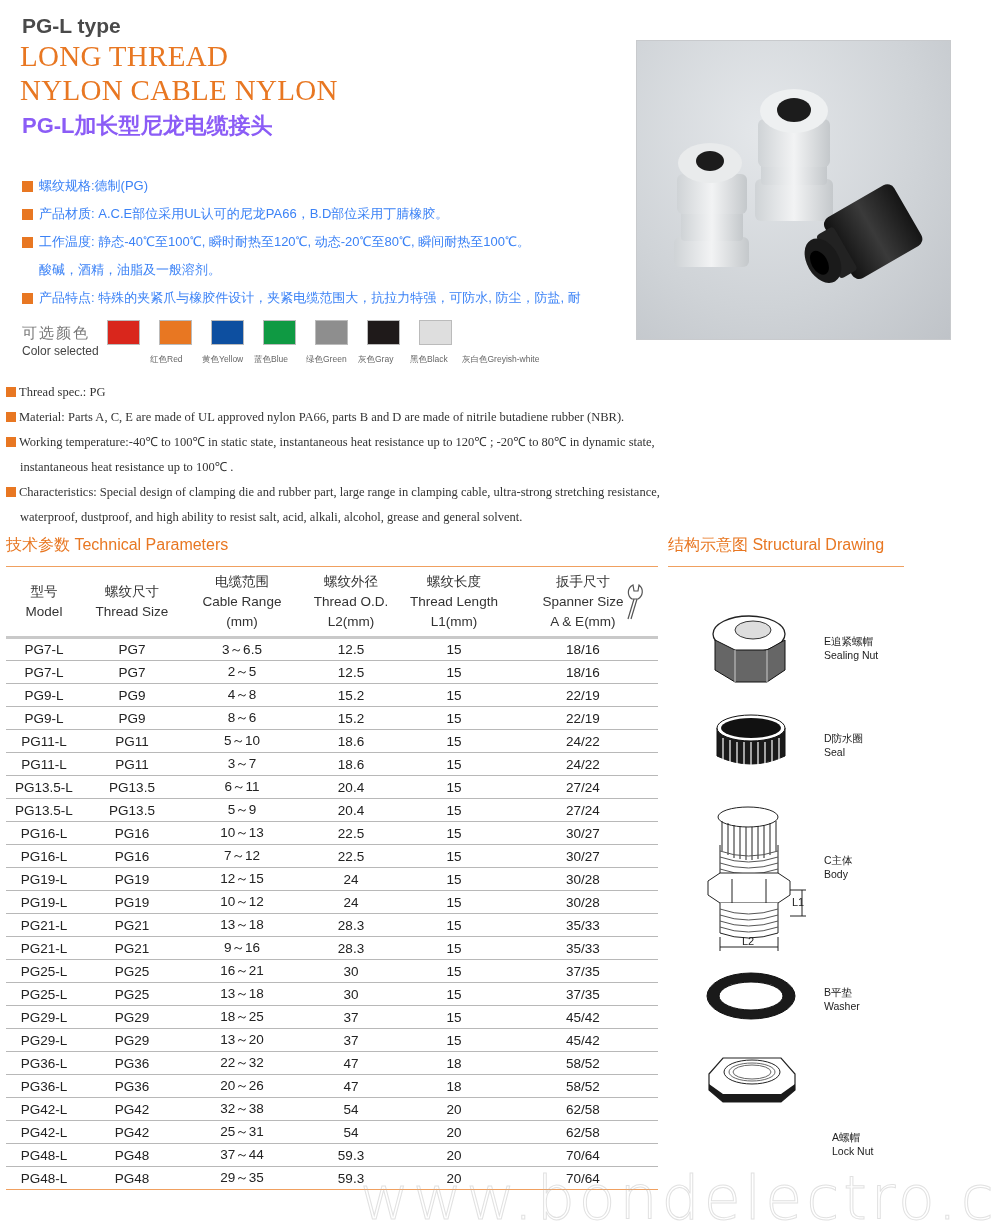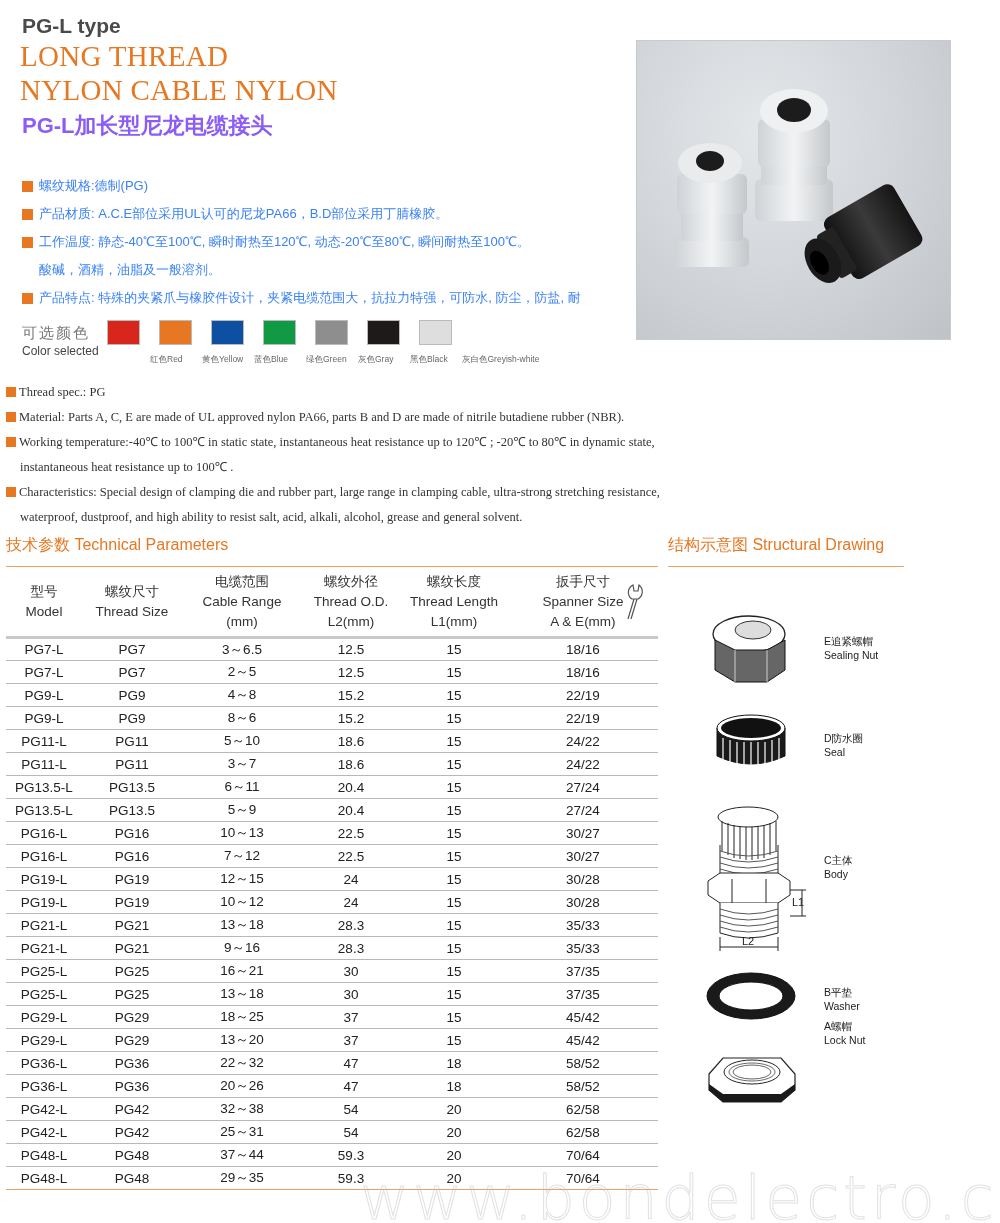--- a/index.html
+++ b/index.html
@@ -505,18 +505,18 @@
     <div>Washer</div>
 </div>
 
 <svg class="abs part" style="top:1050px;" width="100" height="60" viewBox="0 0 100 60">
   <path d="M4 24 L18 8 L76 8 L90 24 L90 40 L76 52 L18 52 L4 40 Z" fill="#fff" stroke="#222" stroke-width="1.2"></path>
   <path d="M4 34 L4 40 L18 52 L76 52 L90 40 L90 34 L76 44 L18 44 Z" fill="#1a1a1a"></path>
   <ellipse cx="47" cy="22" rx="28" ry="12" fill="#fff" stroke="#222"></ellipse>
   <ellipse cx="47" cy="22" rx="23" ry="9" fill="none" stroke="#666"></ellipse>
   <ellipse cx="47" cy="22" rx="19" ry="7" fill="none" stroke="#666"></ellipse>
 </svg>
-<div class="abs part-lbl" style="top:1019px;">
+<div class="abs part-lbl" style="top:1130px;margin-left:8px;">
   <div>A螺帽</div>
     <div>Lock Nut</div>
 </div>
 
 <div class="abs watermark">www.bondelectro.com</div>
 
 </body></html>

